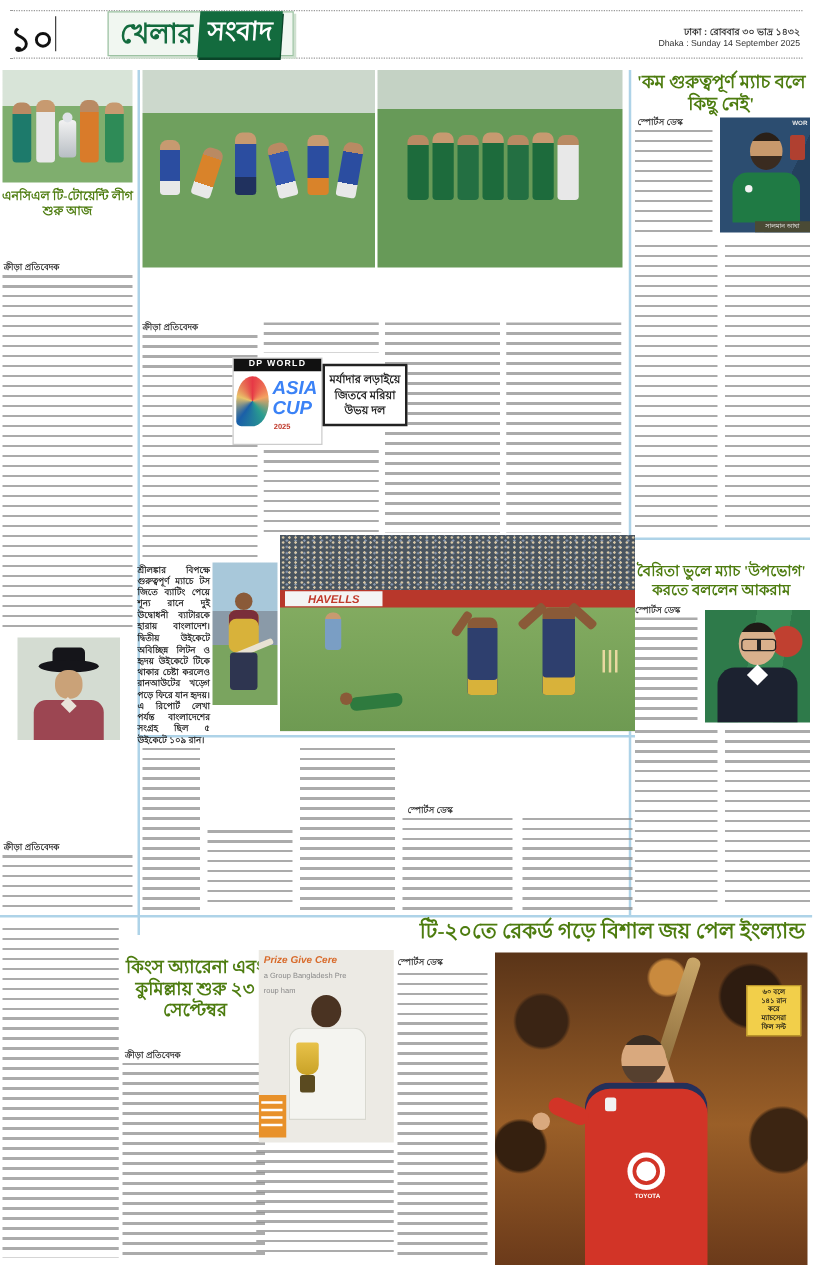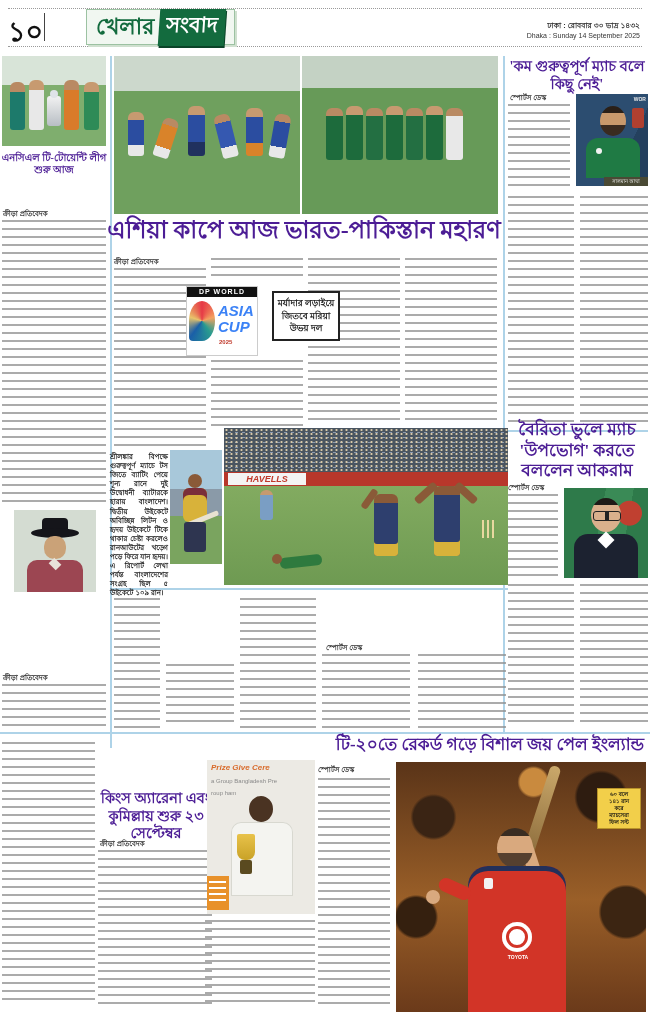--- a/index.html
+++ b/index.html
@@ -3,21 +3,21 @@
 <meta charset="utf-8">
 <style>
   html,body{margin:0;padding:0;background:#fff;}
   .page{position:relative;width:650px;height:1012px;background:#ffffff;overflow:hidden;
         font-family:"Liberation Sans",sans-serif;color:#222;}
   .abs{position:absolute;}
   .dotted{position:absolute;border-top:1px dotted #9a9a9a;height:0;}
   .vrule{position:absolute;width:2px;background:#aed3e8;}
   .hrule{position:absolute;height:2px;background:#aed3e8;}
   .greek{position:absolute;background:repeating-linear-gradient(to bottom,#8f8f8f 0 2px,rgba(0,0,0,0) 2px 8px);opacity:.75;}
-  .hl{position:absolute;font-family:"Liberation Serif",serif;font-weight:bold;color:#4c1d95;text-align:center;line-height:1.22;}
+  .hl{position:absolute;font-family:"Liberation Serif",serif;font-weight:bold;color:#4d7c0f;text-align:center;line-height:1.22;}
   .byline{position:absolute;font-size:7px;font-weight:bold;color:#333;}
   .photo{position:absolute;overflow:hidden;background:#d8d8d8;}
   .fig{position:absolute;border-radius:6px 6px 3px 3px;}
   .cap7{position:absolute;font-size:7px;font-weight:bold;color:#222;line-height:1.3;text-align:justify;}
   
   .masthead{position:absolute;left:86px;top:9px;height:32px;display:flex;align-items:center;gap:5px;
             background:#f1f7f1;border:1px solid #9cc2a2;box-shadow:2px 2px 0 #cfe0cf;padding:1px 9px;}
   .mh1{color:#136b3e;font-family:"Liberation Serif",serif;font-weight:bold;font-size:22px;}
   .mh2{background:#136b3e;color:#fff;font-family:"Liberation Serif",serif;font-weight:bold;font-size:21px;
        padding:0 7px 2px;transform:skewX(-4deg);box-shadow:1px 2px 0 #0a4428;}
@@ -92,36 +92,35 @@
   <div class="photo" style="left:302px;top:56px;width:196px;height:158px;background:linear-gradient(#c4d2c4 0 20%,#679a58 20%);">
     <div class="fig" style="left:24px;top:52px;width:17px;height:52px;background:linear-gradient(#b98a63 0 16%,#1d6b3c 16%);"></div>
     <div class="fig" style="left:44px;top:50px;width:17px;height:54px;background:linear-gradient(#c79a70 0 16%,#1d6b3c 16%);"></div>
     <div class="fig" style="left:64px;top:52px;width:17px;height:52px;background:linear-gradient(#b98a63 0 16%,#236f42 16%);"></div>
     <div class="fig" style="left:84px;top:50px;width:17px;height:54px;background:linear-gradient(#c79a70 0 16%,#1d6b3c 16%);"></div>
     <div class="fig" style="left:104px;top:52px;width:17px;height:52px;background:linear-gradient(#b98a63 0 16%,#236f42 16%);"></div>
     <div class="fig" style="left:124px;top:50px;width:17px;height:54px;background:linear-gradient(#c79a70 0 16%,#1d6b3c 16%);"></div>
     <div class="fig" style="left:144px;top:52px;width:17px;height:52px;background:linear-gradient(#b98a63 0 16%,#e8e8e8 16%);"></div>
   </div>
 
-  <div class="hl" style="left:104px;top:216px;width:400px;font-size:24px;">এশিয়া কাপে আজ ভারত-পাকিস্তান মহারণ</div>
   <div class="byline" style="left:114px;top:256px;">ক্রীড়া প্রতিবেদক</div>
   <div class="greek" style="left:114px;top:268px;width:92px;height:180px;"></div>
   <div class="greek" style="left:211px;top:258px;width:92px;height:24px;"></div>
   <div class="greek" style="left:308px;top:258px;width:92px;height:168px;"></div>
   <div class="greek" style="left:405px;top:258px;width:92px;height:168px;"></div>
   <div class="greek" style="left:211px;top:360px;width:92px;height:66px;"></div>
 
   <div class="logo" style="left:186px;top:286px;width:70px;height:68px;">
     <div class="bar">DP WORLD</div>
     <div class="abs" style="left:2px;top:14px;width:26px;height:40px;background:conic-gradient(#e63946,#f4a261,#2a9d8f,#1a5fa8,#e9c46a,#e63946);border-radius:50% 50% 50% 4px;"></div>
     <div class="nm abs" style="left:31px;top:16px;font-size:15px;">ASIA</div>
     <div class="nm abs" style="left:31px;top:32px;font-size:15px;">CUP</div>
     <div class="abs" style="left:32px;top:52px;font-size:6px;font-weight:bold;color:#c0392b;">2025</div>
   </div>
-  <div class="qbox" style="left:272px;top:291px;width:60px;">মর্যাদার লড়াইয়ে জিতবে মরিয়া উভয় দল</div>
+  <div class="qbox" style="left:258px;top:291px;width:60px;">মর্যাদার লড়াইয়ে জিতবে মরিয়া উভয় দল</div>
 
   <div class="cap7" style="left:110px;top:452px;width:58px;">শ্রীলঙ্কার বিপক্ষে গুরুত্বপূর্ণ ম্যাচে টস জিতে ব্যাটিং পেয়ে শূন্য রানে দুই উদ্বোধনী ব্যাটারকে হারায় বাংলাদেশ। দ্বিতীয় উইকেটে অবিচ্ছিন্ন লিটন ও হৃদয় উইকেটে টিকে থাকার চেষ্টা করলেও রানআউটের খড়্গে পড়ে ফিরে যান হৃদয়। এ রিপোর্ট লেখা পর্যন্ত বাংলাদেশের সংগ্রহ ছিল ৫ উইকেটে ১০৯ রান।</div>
 
   <div class="photo" style="left:170px;top:450px;width:52px;height:114px;background:linear-gradient(#a8c8da 0 34%,#8a9aa8 34% 58%,#7aa45f 58%);">
     <div class="abs" style="left:18px;top:24px;width:14px;height:14px;border-radius:50%;background:#8a5a38;"></div>
     <div class="abs" style="left:13px;top:38px;width:24px;height:34px;border-radius:6px;background:#d8b23a;box-shadow:inset 0 7px 0 #7a2e3a;"></div>
     <div class="abs" style="left:30px;top:52px;width:5px;height:34px;background:#e8e2d2;transform:rotate(68deg);border-radius:2px;"></div>
     <div class="abs" style="left:14px;top:72px;width:22px;height:30px;background:#2e3550;border-radius:3px;"></div>
   </div>
 
@@ -156,33 +155,33 @@
     <div class="abs" style="right:2px;top:2px;font-size:5px;font-weight:bold;color:#e8e8e8;">WOR</div>
     <div class="abs" style="right:4px;top:14px;width:12px;height:20px;background:#b04030;border-radius:2px;"></div>
     <div class="abs" style="left:24px;top:12px;width:26px;height:30px;border-radius:50%;background:linear-gradient(#2a2018 0 24%,#c8996c 24% 62%,#3a2b20 62%);"></div>
     <div class="abs" style="left:10px;top:44px;width:54px;height:40px;border-radius:12px 12px 0 0;background:#1f7a44;"></div>
     <div class="abs" style="left:20px;top:54px;width:6px;height:6px;background:#f2f2f2;border-radius:50%;"></div>
     <div class="abs" style="right:0;bottom:0;width:44px;height:9px;background:#4a4a35;color:#fff;font-size:5px;text-align:center;line-height:9px;">সালমান আঘা</div>
   </div>
   <div class="greek" style="left:508px;top:196px;width:66px;height:228px;"></div>
   <div class="greek" style="left:580px;top:196px;width:68px;height:228px;"></div>
 
-  <div class="hl" style="left:504px;top:420px;width:146px;font-size:17px;">বৈরিতা ভুলে ম্যাচ 'উপভোগ' করতে বললেন আকরাম</div>
+  <div class="hl" style="left:504px;top:450px;width:146px;font-size:12px;">বৈরিতা ভুলে ম্যাচ 'উপভোগ' করতে বললেন আকরাম</div>
   <div class="byline" style="left:508px;top:482px;">স্পোর্টস ডেস্ক</div>
   <div class="greek" style="left:508px;top:494px;width:50px;height:82px;"></div>
   <div class="photo" style="left:564px;top:488px;width:84px;height:90px;background:radial-gradient(circle at 78% 28%,#c04030 0 13%,rgba(0,0,0,0) 14%),linear-gradient(100deg,#2e7a4a 0 42%,#3a8a56 42% 70%,#2e7a4a 70%);">
     <div class="abs" style="left:27px;top:10px;width:30px;height:34px;border-radius:50%;background:linear-gradient(#1e1a16 0 22%,#d9b08c 22%);"></div>
     <div class="abs" style="left:29px;top:23px;width:26px;height:8px;border:1.5px solid #222;border-radius:3px;background:linear-gradient(90deg,rgba(0,0,0,0) 0 44%,#222 44% 56%,rgba(0,0,0,0) 56%);"></div>
     <div class="abs" style="left:10px;top:46px;width:64px;height:44px;border-radius:14px 14px 0 0;background:#1c2230;"></div>
     <div class="abs" style="left:36px;top:46px;width:12px;height:12px;background:#fff;transform:rotate(45deg);"></div>
   </div>
   <div class="greek" style="left:508px;top:584px;width:66px;height:144px;"></div>
   <div class="greek" style="left:580px;top:584px;width:68px;height:144px;"></div>
 
-  <div class="hl" style="left:96px;top:766px;width:120px;font-size:14.5px;margin-top:24px;">কিংস অ্যারেনা এবং কুমিল্লায় শুরু ২৩ সেপ্টেম্বর</div>
+  <div class="hl" style="left:96px;top:766px;width:120px;font-size:14.5px;">কিংস অ্যারেনা এবং কুমিল্লায় শুরু ২৩ সেপ্টেম্বর</div>
   <div class="byline" style="left:100px;top:838px;">ক্রীড়া প্রতিবেদক</div>
   <div class="greek" style="left:98px;top:850px;width:114px;height:156px;"></div>
 
   <div class="photo" style="left:207px;top:760px;width:108px;height:154px;background:#eceae4;">
     <div class="abs" style="left:4px;top:3px;font-size:8px;font-weight:bold;font-style:italic;color:#d86a2a;">Prize Give Cere</div>
     <div class="abs" style="left:4px;top:18px;font-size:6px;color:#8a8a8a;white-space:nowrap;">a Group Bangladesh Pre</div>
     <div class="abs" style="left:4px;top:30px;font-size:6px;color:#8a8a8a;white-space:nowrap;">roup          ham</div>
     <div class="abs" style="left:42px;top:36px;width:24px;height:26px;border-radius:50%;background:#4a3322;"></div>
     <div class="abs" style="left:24px;top:62px;width:62px;height:74px;border-radius:10px 10px 0 0;background:#f4f4f0;box-shadow:inset 0 0 0 1px #d8d8d0;"></div>
     <div class="abs" style="left:30px;top:74px;width:18px;height:26px;background:linear-gradient(#e8c24a,#c9a227);border-radius:2px 2px 8px 8px;"></div>

